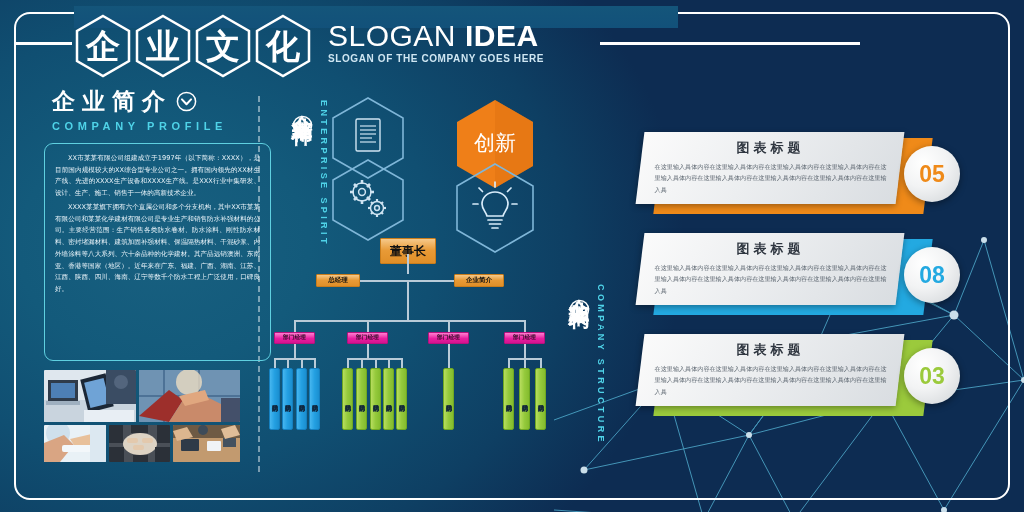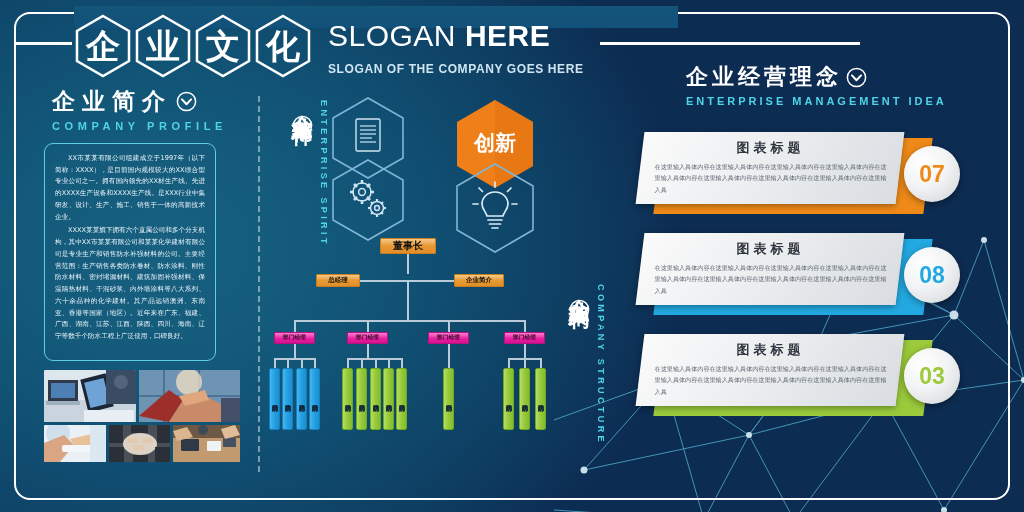--- a/index.html
+++ b/index.html
@@ -35,39 +35,39 @@
   }
   .hexchar svg{ position:absolute; inset:0; }
   .hexchar span{
     position:relative; color:#fff; font-size:34px; font-weight:bold;
     font-family:"DejaVu Sans", sans-serif; line-height:1;
   }
   .brand{ margin-left:14px; padding-top:6px; }
   .brand .line1{ color:#fff; font-size:30px; letter-spacing:.5px; line-height:1.05; }
   .brand .line1 b{ font-weight:bold; }
   .brand .line1 .light{ font-weight:300; }
-  .brand .line2{ color:#cfe6f2; font-size:12px; letter-spacing:.6px; margin-top:10px; font-weight:bold; }
+  .brand .line2{ color:#cfe6f2; font-size:10px; letter-spacing:.6px; margin-top:1px; font-weight:bold; }
   .hrule{ position:absolute; height:2.5px; background:#fff; top:42px; }
   .hrule.left{ left:16px; width:56px; }
   .hrule.right{ left:600px; width:260px; }
   
   .divider{
     position:absolute; left:258px; top:96px; bottom:40px; width:0;
     border-left:2px dashed rgba(255,255,255,.45);
   }
   
   .sec-title{ position:absolute; }
   .sec-cn{
     color:#fff; font-size:23px; font-weight:bold; letter-spacing:7px;
     font-family:"DejaVu Sans", sans-serif; display:flex; align-items:center; white-space:nowrap;
   }
   .sec-en{ color:#4fd3e8; font-size:11px; letter-spacing:4.6px; font-weight:bold; margin-top:3px; }
   .chev{ width:21px; height:21px; flex:0 0 21px; margin-left:4px; }
   .profile-box{
-    position:absolute; left:44px; top:143px; width:172px; height:218px;
+    position:absolute; left:44px; top:143px; width:227px; height:218px;
     border:1.5px solid #5fd0e0; border-radius:9px;
     padding:9px 10px 6px 10px; overflow:hidden;
   }
   .profile-box p{
     color:#eaf4fa; font-size:6.6px; line-height:1.78; text-align:justify;
     text-indent:13px; font-family:"DejaVu Sans", sans-serif;
   }
   .profile-box p + p{ margin-top:2px; }
   
   .collage{ position:absolute; left:44px; top:370px; width:196px; height:92px; }
@@ -85,21 +85,21 @@
     writing-mode:vertical-rl; color:#4fd3e8; font-size:9px; font-weight:bold;
     letter-spacing:3.4px; margin-left:3px; margin-top:2px;
   }
   .vlabel .chev{ margin:4px 0 0 0; }
   .vlabel .cnwrap{ display:flex; flex-direction:column; align-items:center; }
   
   .hexwrap{ position:absolute; }
   .hx{ position:absolute; }
   .hx .lbl{
     position:absolute; inset:0; display:flex; align-items:center; justify-content:center;
-    color:#fff; font-weight:bold; font-family:"DejaVu Sans", sans-serif;
+    color:#fff; font-weight:normal; font-family:"DejaVu Sans", sans-serif;
     font-size:20px; line-height:1.02; text-align:right; letter-spacing:0;
   }
   .hx .lbl span{ display:block; }
   
   .org{ position:absolute; left:268px; top:238px; width:290px; height:225px; }
   .obox{
     position:absolute; display:flex; align-items:center; justify-content:center;
     font-family:"DejaVu Sans", sans-serif; font-weight:bold; color:#111;
     border-radius:1px; white-space:nowrap;
   }
@@ -207,21 +207,21 @@
     </div>
     <div class="hexchar">
       <svg viewBox="0 0 58 64">
           <polygon points="29,2 55,17 55,47 29,62 3,47 3,17" fill="none" stroke="#fff" stroke-width="2.5"></polygon>
         </svg>
       <span>化</span>
     </div>
     <div class="brand">
       <div class="line1">
         <span class="light">SLOGAN</span>
-        <b>HERE</b>
+        <b>IDEA</b>
       </div>
       <div class="line2">SLOGAN OF THE COMPANY GOES HERE</div>
     </div>
   </div>
 
   <div class="divider"></div>
 
   <div class="sec-title" style="left:52px; top:86px;">
     <div class="sec-cn">
       <span>企业简介</span>
@@ -413,21 +413,21 @@
       <svg class="chev" viewBox="0 0 24 24" style="margin-top:5px;">
         <circle cx="12" cy="12" r="10.4" fill="none" stroke="#fff" stroke-width="1.7"></circle>
         <polyline points="6.8,9.6 12,15.2 17.2,9.6" fill="none" stroke="#fff" stroke-width="2.3" stroke-linecap="round" stroke-linejoin="round"></polyline>
       </svg>
     </div>
     <div class="en">COMPANY STRUCTURE</div>
   </div>
 
   <div class="org">
 
-    <div class="obox top" style="left:112px; top:0; width:56px; height:16px; font-size:10px;">董事长</div>
+    <div class="obox top" style="left:112px; top:0; width:56px; height:26px; font-size:12px;">董事长</div>
     <div class="ln" style="left:139px; top:16px; width:1.5px; height:20px;"></div>
 
     <div class="obox top" style="left:48px; top:36px; width:44px; height:13px; font-size:6.5px;">总经理</div>
     <div class="obox top" style="left:186px; top:36px; width:50px; height:13px; font-size:6.5px;">企业简介</div>
     <div class="ln" style="left:92px; top:42px; width:94px; height:1.5px;"></div>
     <div class="ln" style="left:139px; top:42px; width:1.5px; height:40px;"></div>
 
     <div class="ln" style="left:26px; top:82px; width:231px; height:1.5px;"></div>
     <div class="ln" style="left:26px; top:82px; width:1.5px; height:12px;"></div>
     <div class="ln" style="left:99px; top:82px; width:1.5px; height:12px;"></div>
@@ -471,42 +471,32 @@
     <div class="obox staff green" style="left:175px; top:130px; width:11px; height:62px;">部门职员</div>
 
     <div class="ln" style="left:240px; top:120px; width:1.5px; height:10px;"></div>
     <div class="ln" style="left:256px; top:120px; width:1.5px; height:10px;"></div>
     <div class="ln" style="left:272px; top:120px; width:1.5px; height:10px;"></div>
     <div class="obox staff green" style="left:235px; top:130px; width:11px; height:62px;">部门职员</div>
     <div class="obox staff green" style="left:251px; top:130px; width:11px; height:62px;">部门职员</div>
     <div class="obox staff green" style="left:267px; top:130px; width:11px; height:62px;">部门职员</div>
   </div>
 
-  <div class="sec-title" style="left:686px; top:62px;">
-    <div class="sec-cn" style="letter-spacing:4px; font-size:22px;">
-      <span>企业经营理念</span>
-      <svg class="chev" viewBox="0 0 24 24">
-        <circle cx="12" cy="12" r="10.4" fill="none" stroke="#fff" stroke-width="1.7"></circle>
-        <polyline points="6.8,9.6 12,15.2 17.2,9.6" fill="none" stroke="#fff" stroke-width="2.3" stroke-linecap="round" stroke-linejoin="round"></polyline>
-      </svg>
-    </div>
-    <div class="sec-en" style="letter-spacing:3px; text-align:center;">ENTERPRISE MANAGEMENT IDEA</div>
-  </div>
 
   <div class="cards">
 
     <div class="card">
       <div class="accent" style="background:#ef8a19;"></div>
       <div class="panel">
         <div class="inner">
           <h4>图表标题</h4>
           <p>在这里输入具体内容在这里输入具体内容在这里输入具体内容在这里输入具体内容在这里输入具体内容在这里输入具体内容在这里输入具体内容在这里输入具体内容在这里输入具</p>
         </div>
       </div>
-      <div class="badge" style="color:#ef8a19;">07</div>
+      <div class="badge" style="color:#ef8a19;">05</div>
     </div>
 
     <div class="card">
       <div class="accent" style="background:#23a9e1;"></div>
       <div class="panel">
         <div class="inner">
           <h4>图表标题</h4>
           <p>在这里输入具体内容在这里输入具体内容在这里输入具体内容在这里输入具体内容在这里输入具体内容在这里输入具体内容在这里输入具体内容在这里输入具体内容在这里输入具</p>
         </div>
       </div>

